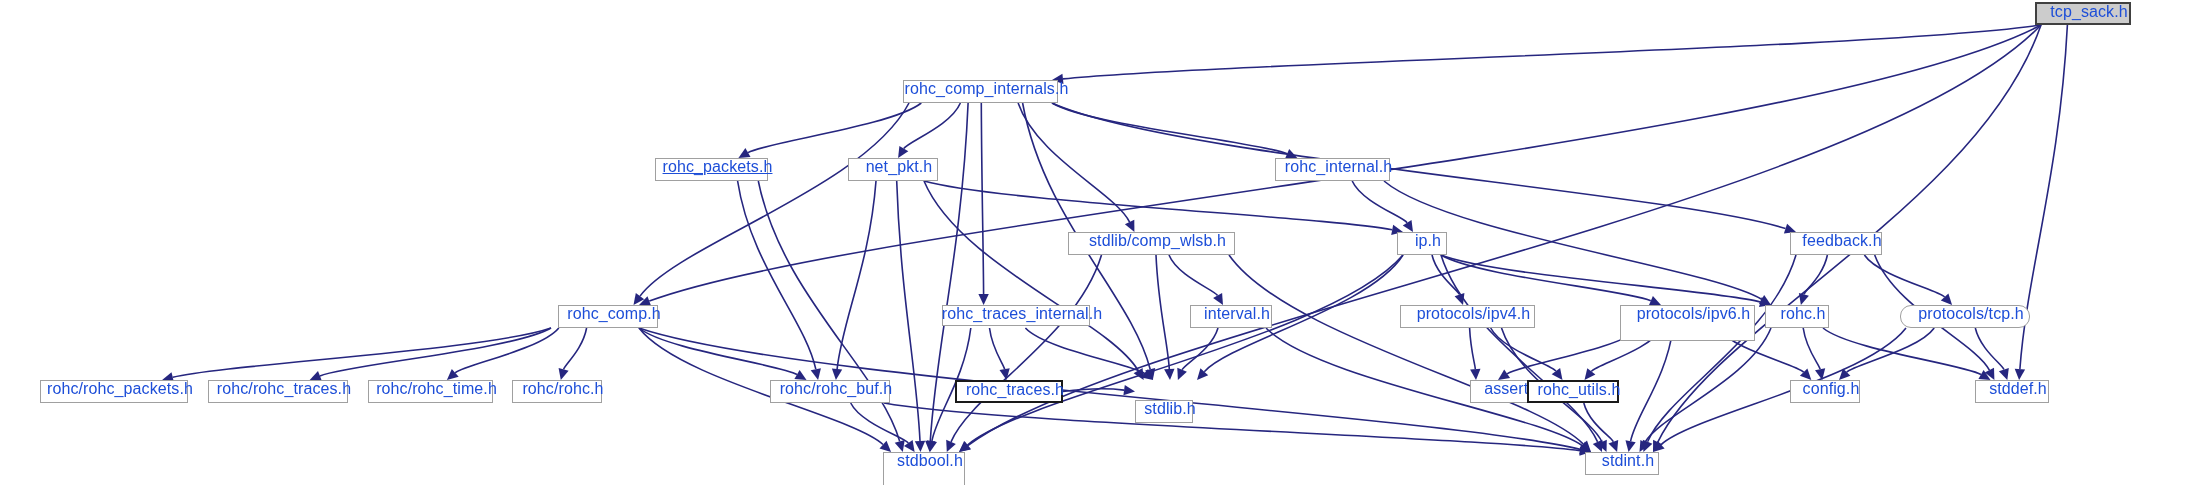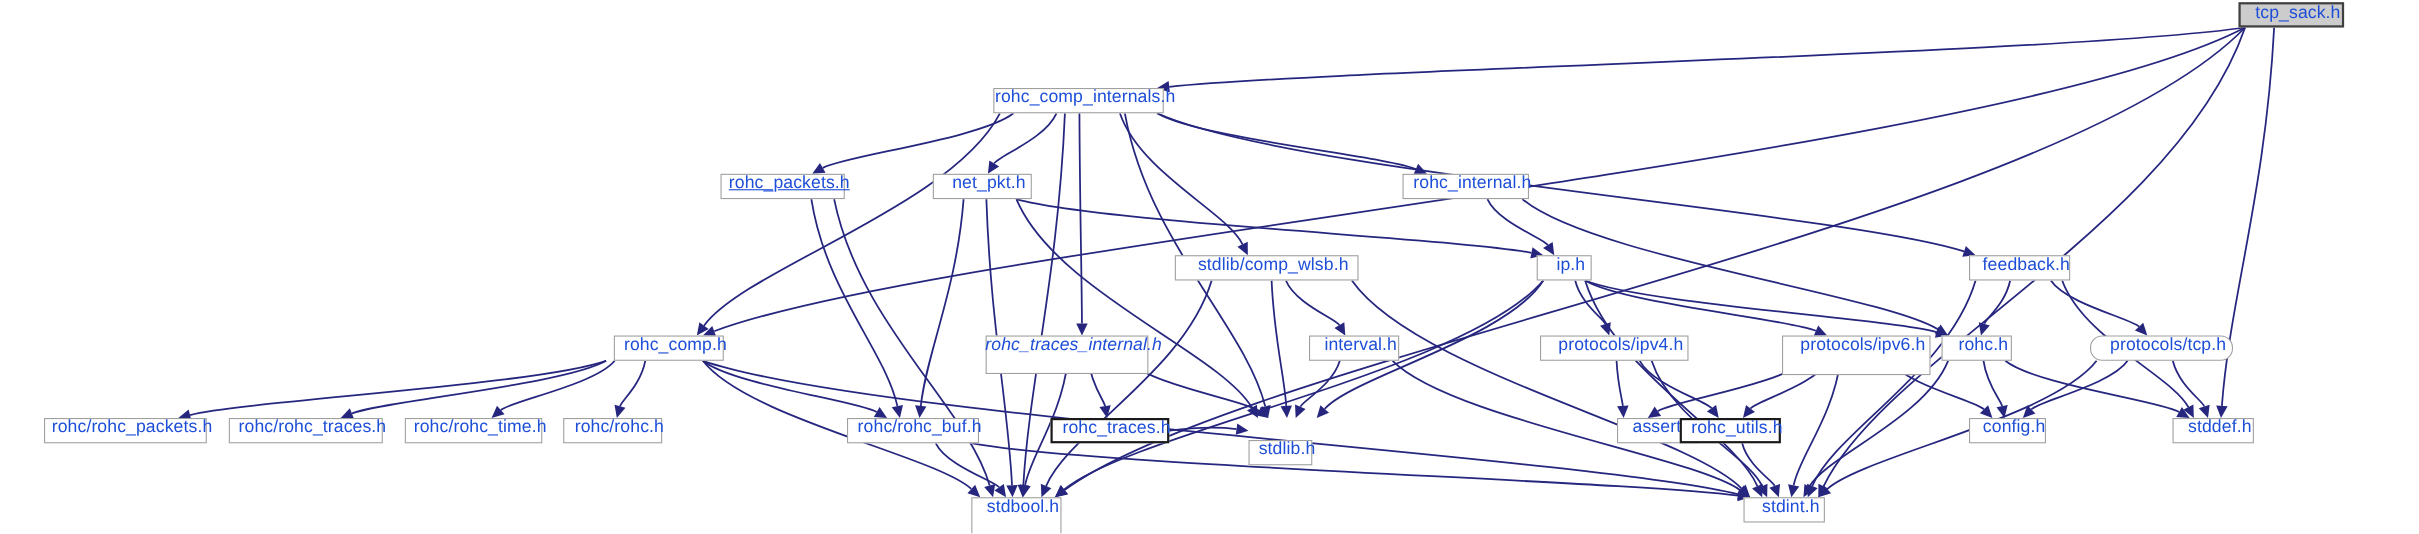--- a/index.html
+++ b/index.html
@@ -211,21 +211,21 @@
       </div>
       <div class="node" title="ip.h" style="left: 1397px; top: 232px; width: 50px; height: 23px;">
         <span>ip.h</span>
       </div>
       <div class="node" title="feedback.h" style="left: 1790px; top: 232px; width: 92px; height: 23px;">
         <span>feedback.h</span>
       </div>
       <div class="node" title="rohc_comp.h" style="left: 538px; top: 305px; width: 100px; height: 23px; margin-left: 20px;">
         <span>rohc_comp.h</span>
       </div>
-      <div class="node" title="rohc_traces_internal.h" style="left: 896px; top: 305px; width: 148px; height: 35px; font-style: italic;">
+      <div class="node" title="rohc_traces_internal.h" style="left: 942px; top: 305px; width: 148px; height: 21px;">
         <span>rohc_traces_internal.h</span>
       </div>
       <div class="node" title="interval.h" style="left: 1190px; top: 305px; width: 82px; height: 23px;">
         <span>interval.h</span>
       </div>
       <div class="node" title="protocols/ipv4.h" style="left: 1400px; top: 305px; width: 135px; height: 23px;">
         <span>protocols/ipv4.h</span>
       </div>
       <div class="node" title="protocols/ipv6.h" style="left: 1620px; top: 305px; width: 135px; height: 36px;">
         <span>protocols/ipv6.h</span>

